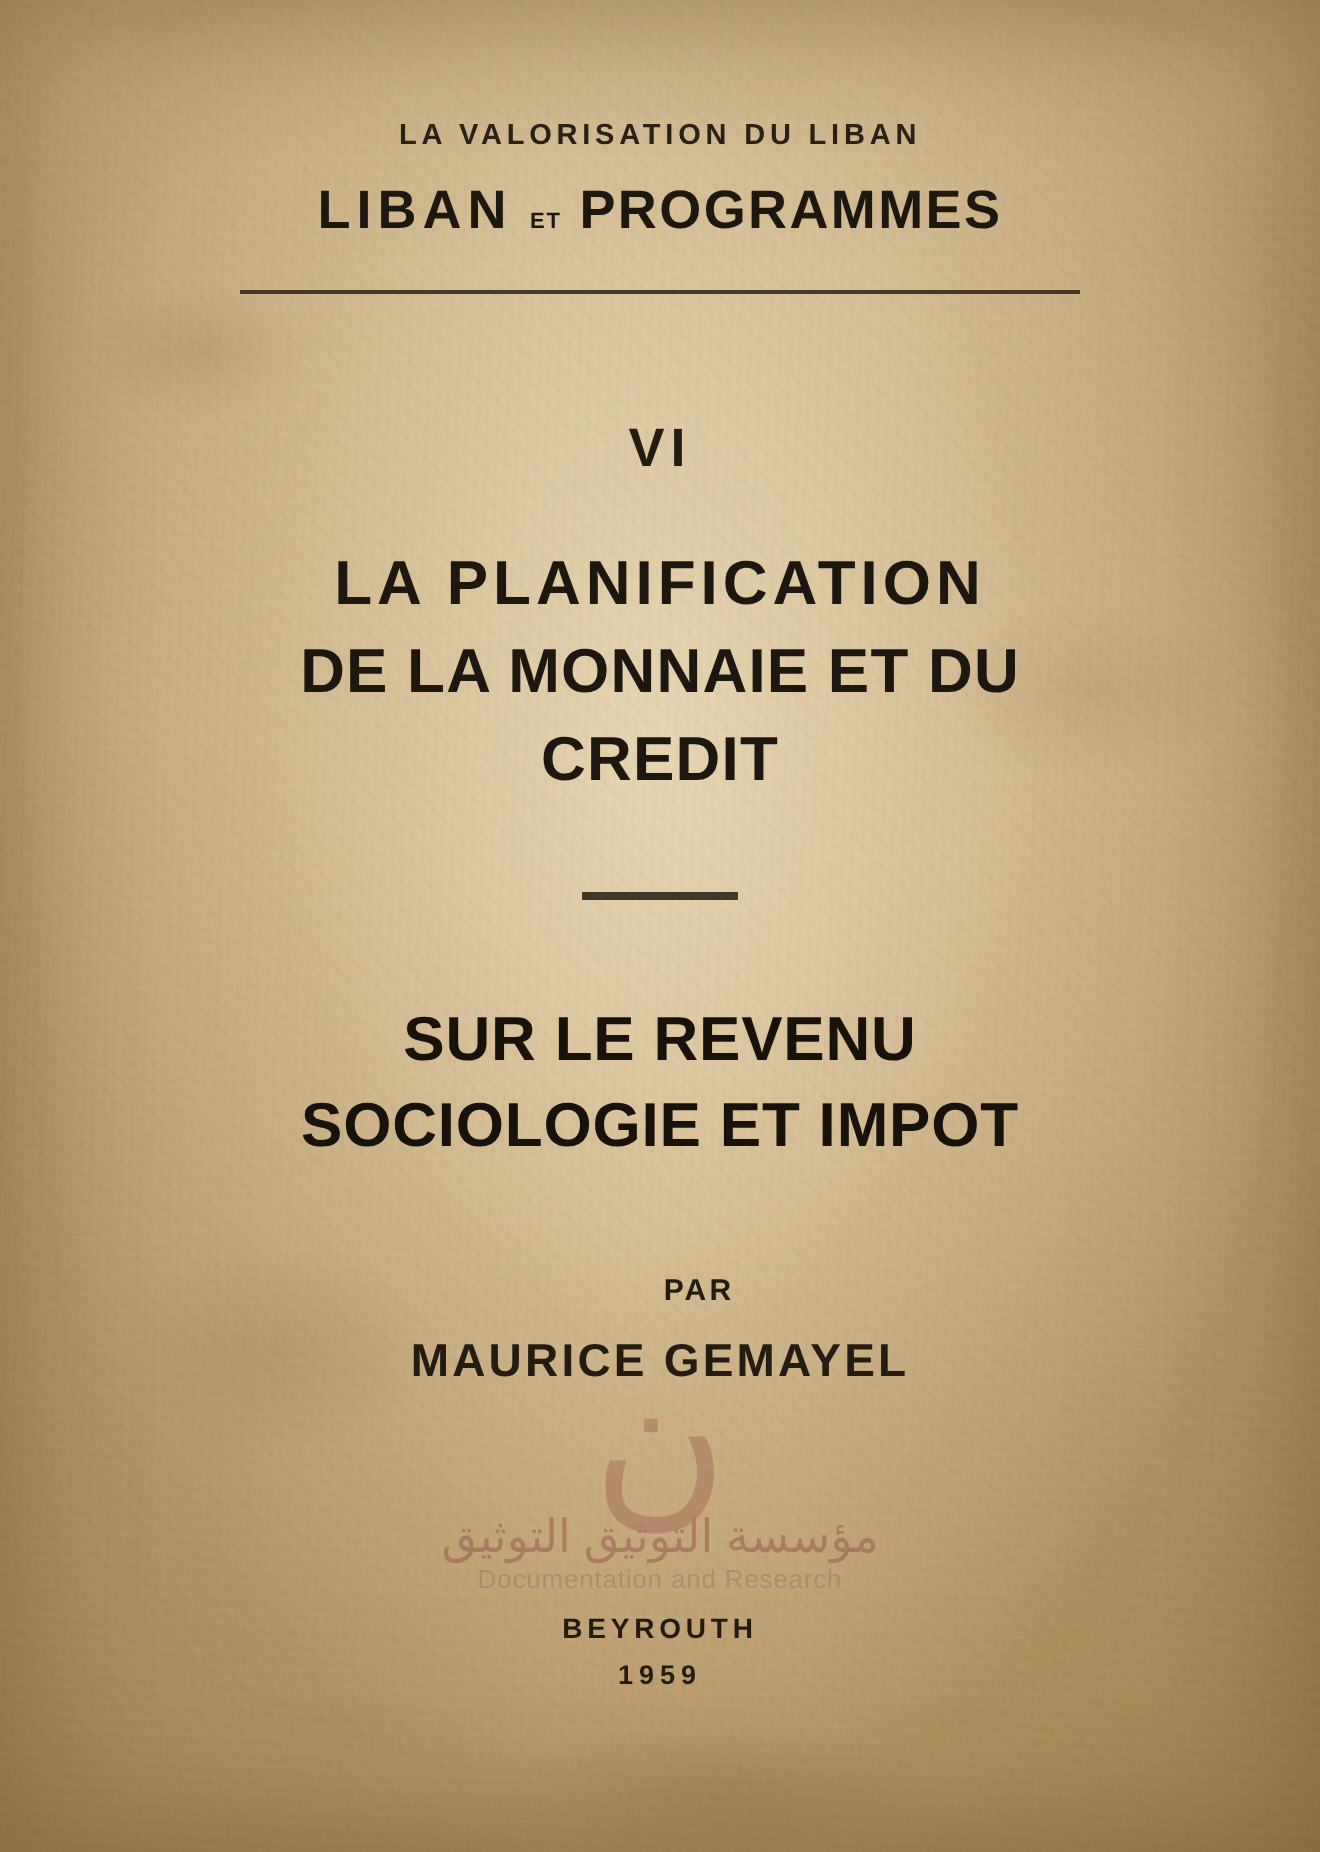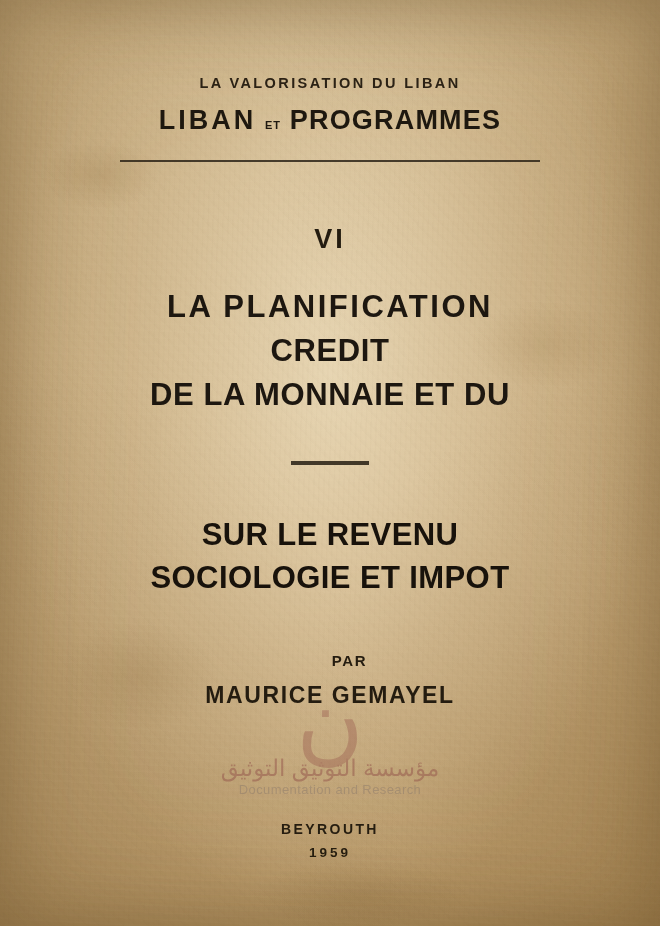--- a/index.html
+++ b/index.html
@@ -48,21 +48,21 @@
   .spot {
     position: absolute;
     border-radius: 50%;
     pointer-events: none;
   }
 
   
   .content {
     position: absolute;
     left: 0;
-    top: 15px;
+    top: 0;
     width: 660px;
     text-align: center;
     color: #241c10;
   }
 
   .series-line {
     margin-top: 60px;
     font-size: 14.5px;
     letter-spacing: 2.4px;
     font-weight: 600;
@@ -211,22 +211,22 @@
     <div class="series-title">
       <span class="gapped">LIBAN</span><span>&nbsp;</span><span class="small">ET</span><span>&nbsp;</span><span>PROGRAMMES</span>
     </div>
 
     <div class="rule-long"></div>
 
     <div class="roman">VI</div>
 
     <div class="main-title">
       <div class="sp">LA PLANIFICATION</div>
+      <div>DE LA MONNAIE ET DU</div>
       <div>CREDIT</div>
-      <div>DE LA MONNAIE ET DU</div>
     </div>
 
     <div class="rule-short"></div>
 
     <div class="sub-title">
       <div>SUR LE REVENU</div>
       <div>SOCIOLOGIE ET IMPOT</div>
     </div>
 
     <div class="par">PAR</div>

